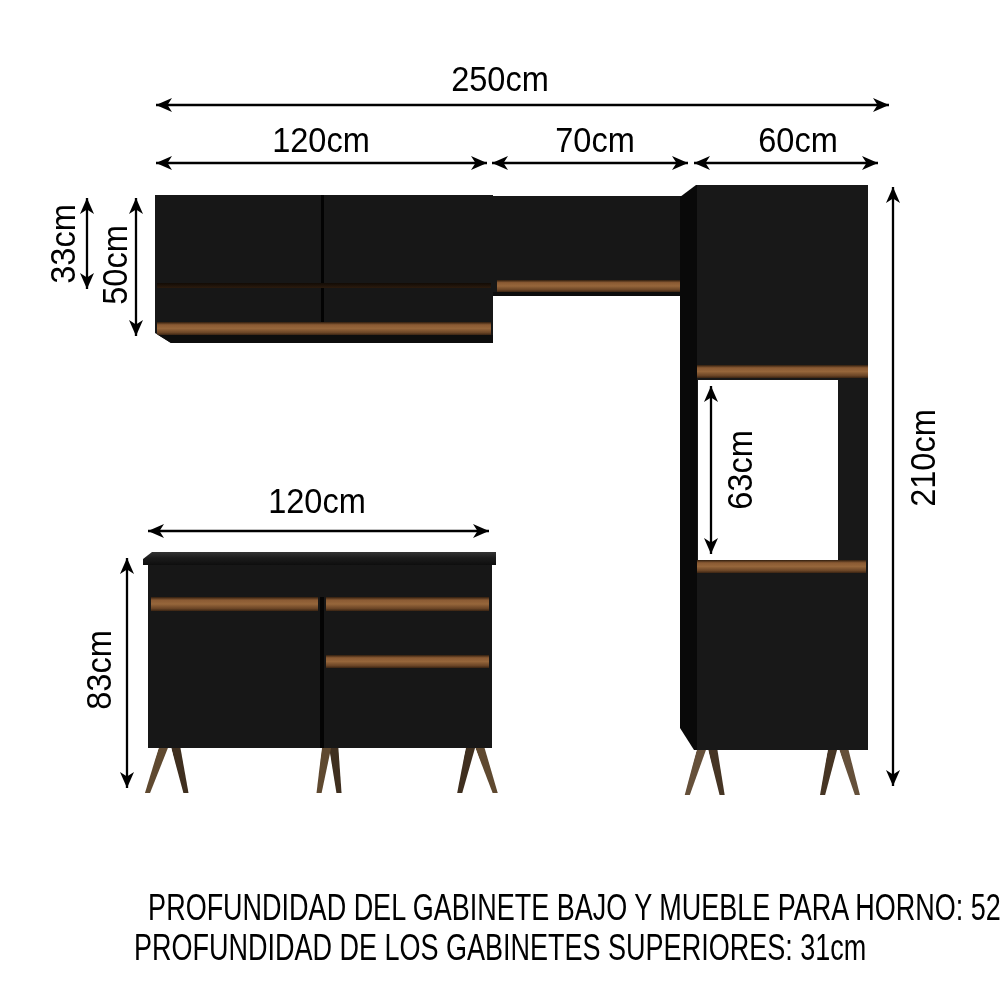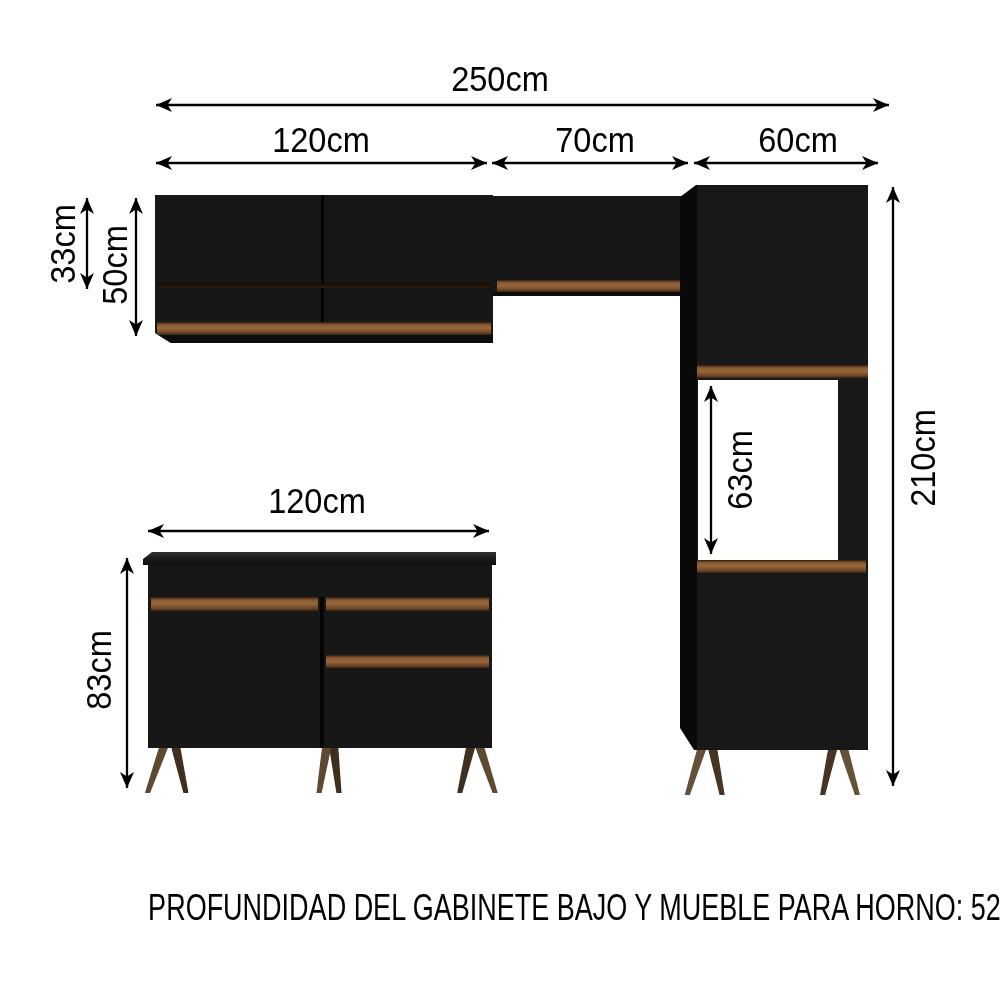--- a/index.html
+++ b/index.html
@@ -140,14 +140,17 @@
   <div class="dim-label v" style="left:62px;top:244px;">33cm</div>
   <div class="dim-label v" style="left:114px;top:265px;">50cm</div>
   <div class="dim-label v" style="left:922px;top:458px;">210cm</div>
   <div class="dim-label v" style="left:739px;top:470px;">63cm</div>
   <div class="dim-label" style="left:317px;top:500px;">120cm</div>
   <div class="dim-label v" style="left:98px;top:670px;">83cm</div>
 
   <div class="note-line" style="top:889px;">
     <span>PROFUNDIDAD DEL GABINETE BAJO Y MUEBLE PARA HORNO: 52cm</span>
   </div>
+  <div class="note-line" style="top:929px;">
+    <span>PROFUNDIDAD DE LOS GABINETES SUPERIORES: 31cm</span>
+  </div>
 
 </div>
 
 </body></html>

